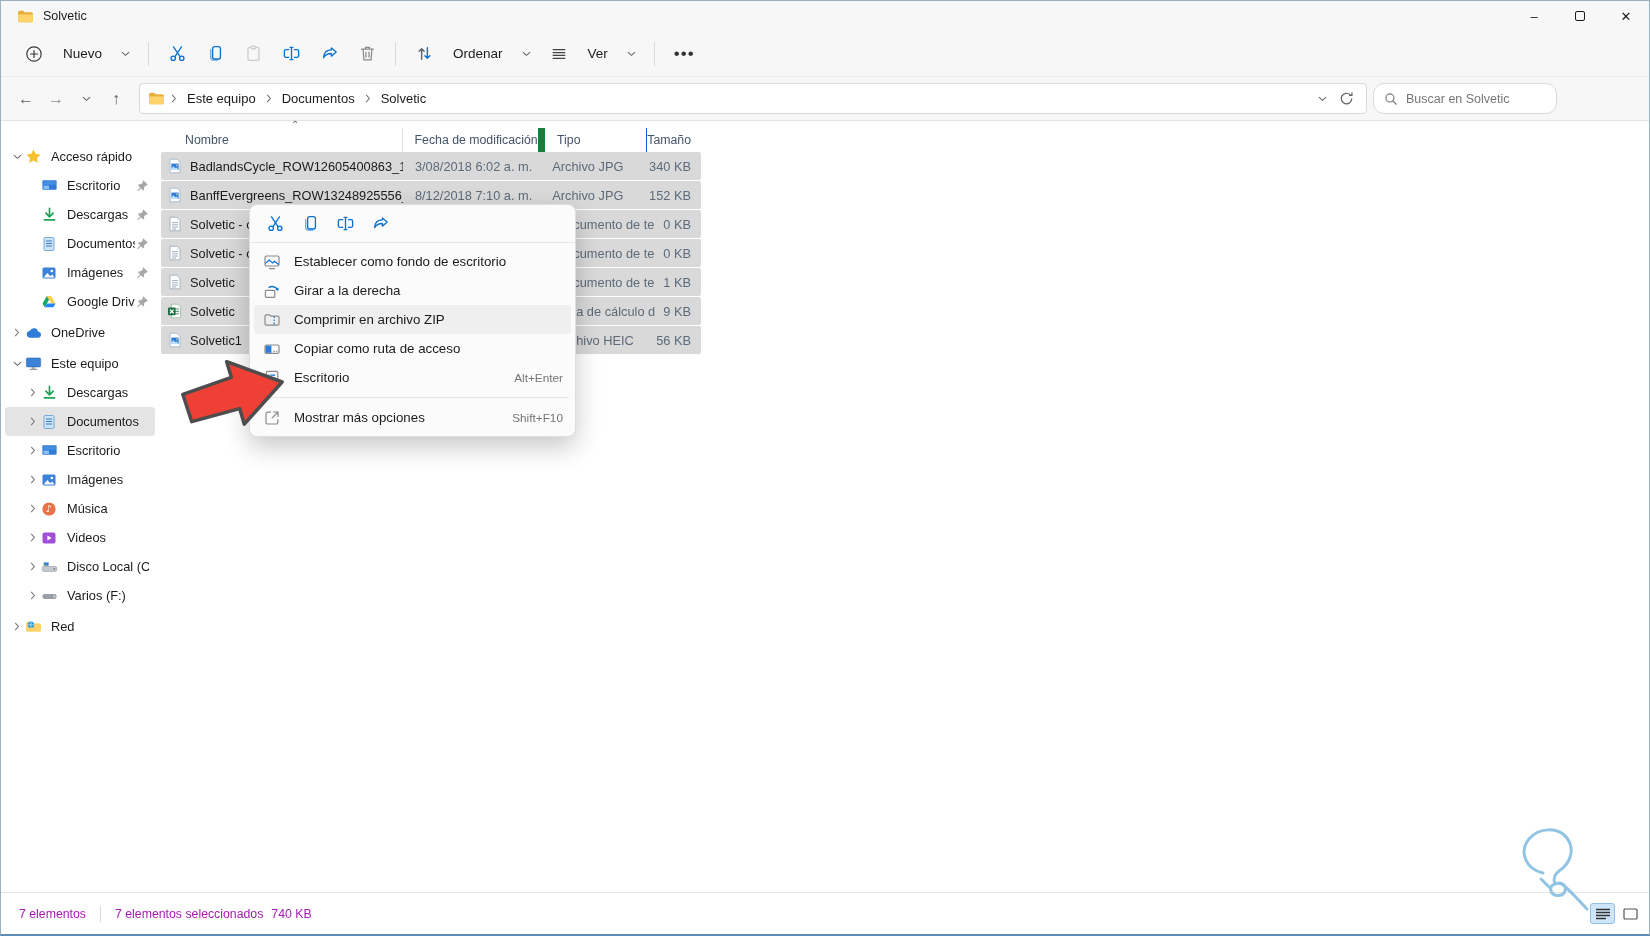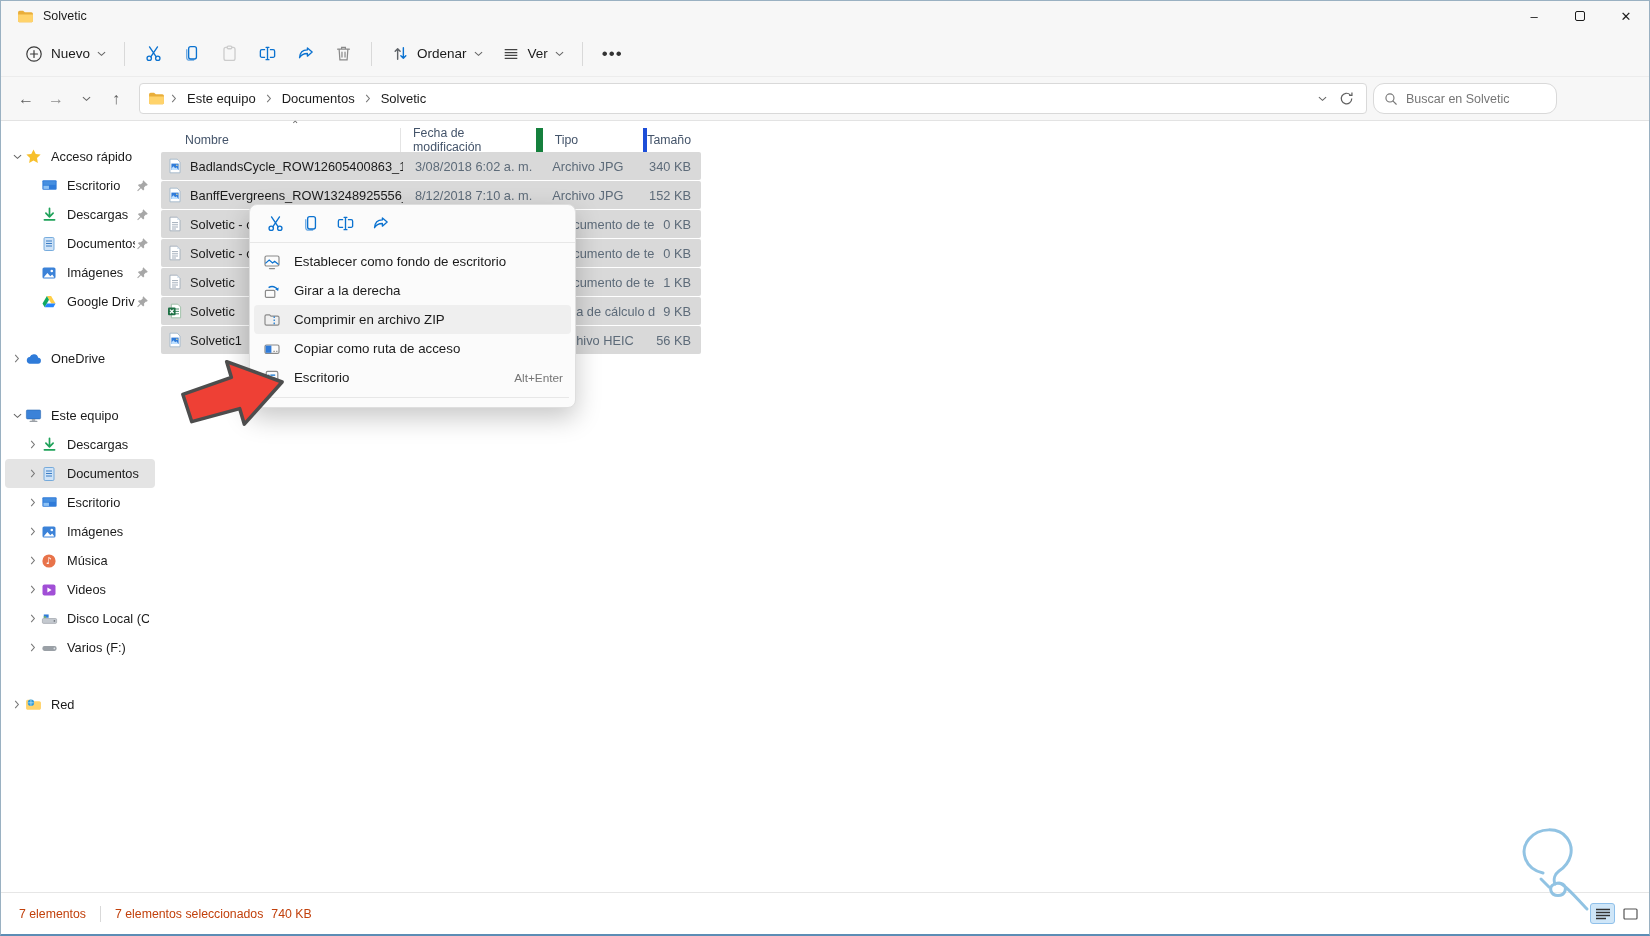--- a/index.html
+++ b/index.html
@@ -10,73 +10,73 @@
     border:1px solid #9ab1c2; border-bottom:2px solid #5c8db5; overflow:hidden;
   }
   
   .titlebar { height:30px; background:#f7f7f7; display:flex; align-items:center; padding-left:14px; }
   .titlebar .t-title { margin-left:8px; font-size:12.5px; }
   .win-controls { margin-left:auto; display:flex; height:100%; }
   .win-btn { width:46px; height:100%; display:flex; align-items:center; justify-content:center; color:#1b1b1b; font-size:13px; }
   .maxbox { width:10px; height:10px; border:1.2px solid #1b1b1b; border-radius:2px; display:inline-block; }
   
   .toolbar { height:46px; background:#f7f7f7; display:flex; align-items:center; padding:0 14px; border-bottom:1px solid #ececec; }
-  .tb-btn { display:flex; align-items:center; gap:7px; padding:6px 9px; border-radius:5px; font-size:13.5px; white-space:nowrap; }
+  .tb-btn { display:flex; align-items:center; gap:19px; padding:6px 9px; border-radius:5px; font-size:13.5px; white-space:nowrap; }
   .tb-ic { display:flex; align-items:center; justify-content:center; width:20px; height:20px; }
   .tb-sep { width:1px; height:24px; background:#d9d9d9; margin:0 9px; }
   .dim { opacity:.45; }
   .ellipsis { font-size:17px; letter-spacing:1px; color:#333; padding:0 10px; }
   
   .navbar { height:44px; background:#f7f7f7; display:flex; align-items:center; padding:0 10px; border-bottom:1px solid #e3e3e3; }
   .nav-btn { width:30px; height:30px; display:flex; align-items:center; justify-content:center; color:#5f5f5f; font-size:16px; border-radius:4px; }
   .addressbar { width:1228px; height:31px; margin-left:8px; background:#fff; border:1px solid #d9d9d9; border-radius:4px; display:flex; align-items:center; padding:0 8px; gap:6px; }
   .crumb { padding:3px 4px; border-radius:3px; white-space:nowrap; }
   .crumb-sep { display:flex; align-items:center; }
   .abar-right { margin-left:auto; display:flex; align-items:center; gap:12px; padding-right:4px; }
   .searchbox { width:184px; height:31px; margin-left:6px; background:#fff; border:1px solid #d9d9d9; border-radius:11px; display:flex; align-items:center; padding:0 10px; gap:8px; }
   .searchbox input { border:none; outline:none; width:130px; font-family:"Liberation Sans",sans-serif; font-size:12.5px; color:#444; background:transparent; }
   .searchbox input::placeholder { color:#767676; }
   
   .main { position:absolute; top:121px; bottom:43px; left:0; right:0; display:flex; background:#fff; }
   .sidebar { width:158px; padding-top:20px; overflow:hidden; flex:none; }
   .sb-item { height:29px; display:flex; align-items:center; margin:0 4px; padding-right:6px; border-radius:4px; font-size:12.8px; }
   .sb-item.sel { background:#e4e4e4; }
-  .sb-gap { margin-top:28px; }
+  .sb-gap { margin-top:2px; }
   .sb-exp { width:16px; display:flex; justify-content:center; color:#555; flex:none; }
   .sb-ic { width:17px; height:17px; margin-right:9px; flex:none; display:flex; align-items:center; }
   .sb-label { white-space:nowrap; overflow:hidden; }
   .sb-pin { margin-left:auto; width:14px; height:14px; opacity:.75; flex:none; }
   
   .filepane { flex:1; padding-top:6px; position:relative; }
   .flh { display:flex; height:24px; align-items:center; font-size:12.3px; color:#44546a; position:relative; margin-left:2px; width:540px; }
   .flh .hc { display:flex; align-items:center; height:100%; position:relative; }
   .hc-name { width:245px; padding-left:24px; }
   .hc-date { width:139px; padding-left:12px; border-left:1px solid #e4e4e4; }
   .hc-type { width:110px; padding-left:12px; border-left:7px solid #15803d; }
-  .hc-size { flex:1; justify-content:flex-end; padding-right:10px; border-left:4px solid #1d4ed8; }
+  .hc-size { flex:1; justify-content:flex-end; padding-right:10px; border-left:1px solid #1d4ed8; }
   .sort-ind { position:absolute; left:130px; top:-9px; color:#666; font-size:10px; }
   .row { display:flex; align-items:center; width:540px; height:28px; margin:0 0 1px 2px; background:#d9d9d9; border-radius:2px; font-size:12.8px; }
   .rc-name { width:245px; display:flex; align-items:center; padding-left:6px; gap:7px; overflow:hidden; white-space:nowrap; }
   .rc-name .fic { width:16px; height:16px; flex:none; }
   .rc-date { width:139px; padding-left:12px; color:#5d6b79; white-space:nowrap; }
   .rc-type { width:110px; padding-left:12px; color:#5d6b79; white-space:nowrap; overflow:hidden; }
   .rc-size { flex:1; text-align:right; padding-right:10px; color:#5d6b79; white-space:nowrap; }
   
   .ctxmenu { position:absolute; left:248px; top:203px; width:327px; background:#fbfbfb; border:1px solid #dedede; border-radius:8px; box-shadow:0 10px 26px rgba(0,0,0,.22); z-index:40; padding-bottom:4px; }
   .ctx-quick { height:38px; display:flex; align-items:center; padding:0 8px; border-bottom:1px solid #e7e7e7; }
   .cq-btn { width:35px; height:30px; display:flex; align-items:center; justify-content:center; border-radius:4px; }
   .ctx-items { padding:4px 4px 0 4px; }
   .ctx-item { height:29px; display:flex; align-items:center; padding:0 8px; border-radius:4px; }
   .ctx-item.hl { background:#efefef; }
   .ci-ic { width:19px; height:19px; margin-right:13px; flex:none; display:flex; align-items:center; justify-content:center; }
   .ci-label { font-size:13.3px; }
   .ci-short { margin-left:auto; font-size:11.8px; color:#757575; }
   .ctx-sep { height:1px; background:#e7e7e7; margin:5px 2px; }
   
-  .statusbar { position:absolute; left:0; right:0; bottom:0; height:42px; background:#fff; border-top:1px solid #e6e6e6; display:flex; align-items:center; padding:0 6px 0 18px; font-size:12.3px; color:#c2410c; }
+  .statusbar { position:absolute; left:0; right:0; bottom:0; height:42px; background:#fff; border-top:1px solid #e6e6e6; display:flex; align-items:center; padding:0 6px 0 18px; font-size:12.3px; color:#a21caf; }
   .st-sep { width:1px; height:16px; background:#d9d9d9; margin:0 14px; }
   .st-size { margin-left:8px; }
   .view-toggles { margin-left:auto; display:flex; gap:3px; }
   .vt { width:25px; height:21px; display:flex; align-items:center; justify-content:center; border-radius:3px; }
   .vt.active { background:#cfe6f8; border:1px solid #8fc0ea; }
   
   .overlay { position:absolute; pointer-events:none; }
   svg { display:block; }
 </style>
 </head>
@@ -735,20 +735,30 @@
               </g>
               <circle cx="5.8" cy="6.2" r=".8" fill="#0b72d0" stroke="none"></circle>
               <circle cx="5.8" cy="9" r=".8" fill="#0b72d0" stroke="none"></circle>
               <circle cx="5.8" cy="11.8" r=".8" fill="#0b72d0" stroke="none"></circle>
             </svg>
           </span>
           <span class="ci-label">Escritorio</span>
           <span class="ci-short">Alt+Enter</span>
         </div>
         <div class="ctx-sep"></div>
+        <div class="ctx-item">
+          <span class="ci-ic">
+            <svg width="18" height="18" viewBox="0 0 18 18" fill="none" stroke="#8a8a8a" stroke-width="1.2" stroke-linecap="round">
+              <path d="M7.4 3.2H4.6A1.6 1.6 0 003 4.8v8.6A1.6 1.6 0 004.6 15h8.6a1.6 1.6 0 001.6-1.6v-2.8"></path>
+              <path d="M10.6 3h4.4v4.4M15 3l-5.8 5.8"></path>
+            </svg>
+          </span>
+          <span class="ci-label">Mostrar más opciones</span>
+          <span class="ci-short">Shift+F10</span>
+        </div>
       </div>
   </div>
 
   <div class="statusbar">
     <span>7 elementos</span>
     <div class="st-sep"></div>
     <span>7 elementos seleccionados</span>
     <span class="st-size">740 KB</span>
     <div class="view-toggles">
       <div class="vt active">

